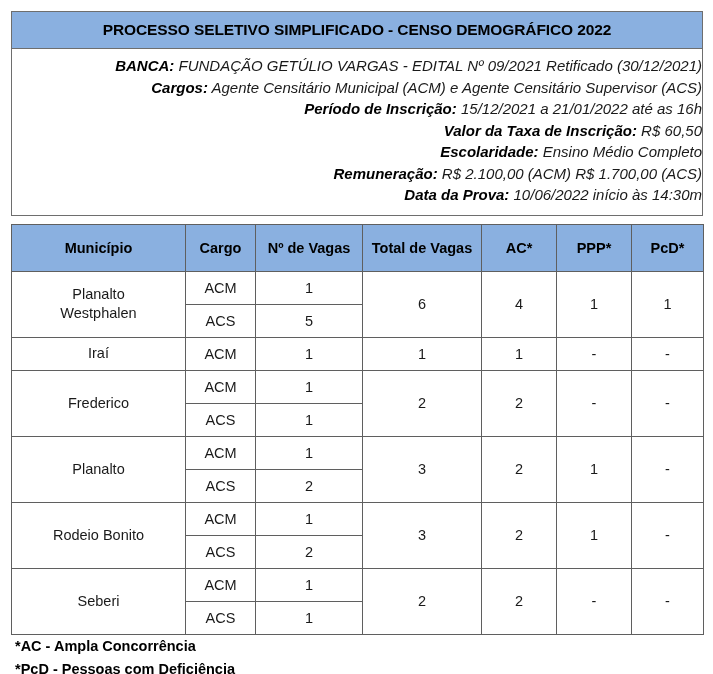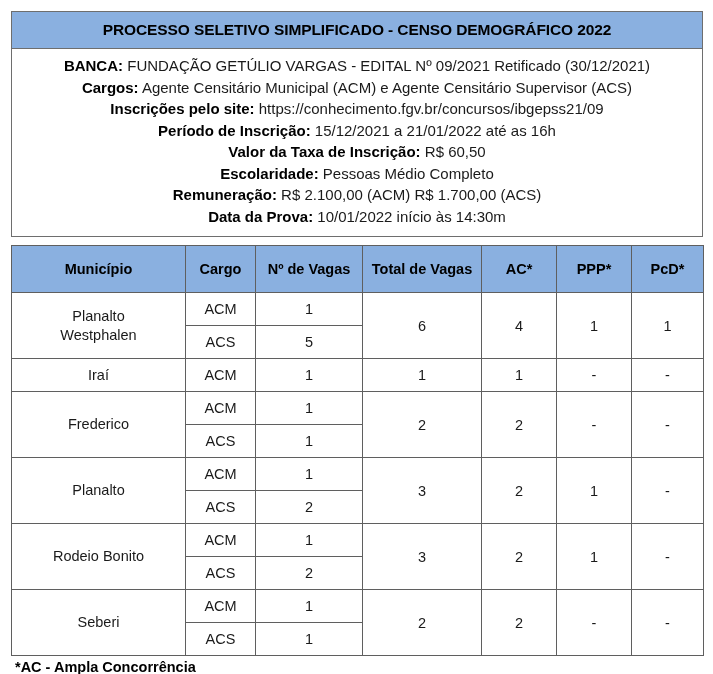--- a/index.html
+++ b/index.html
@@ -40,25 +40,26 @@
     padding: 9px 0 9px 0;
     border-bottom: 1px solid #6e6e6e;
     color: #000;
   }
 
   .info-lines {
     padding: 6px 0 9px 0;
   }
 
   .info-line {
-    text-align: center;
+    text-align: right;
     font-size: 15px;
     line-height: 21.5px;
     white-space: nowrap;
     color: #1a1a1a;
+    font-style: italic;
   }
   .info-line .lbl {
     font-weight: bold;
     color: #000;
   }
 
   
   .table-wrap {
     margin-top: 8px;
     width: 692px;
@@ -119,26 +120,25 @@
 </head>
 <body>
 
 <div class="page">
 
   <div class="info-box">
     <div class="title-band">PROCESSO SELETIVO SIMPLIFICADO -  CENSO DEMOGRÁFICO 2022</div>
     <div class="info-lines">
         <div class="info-line"><span class="lbl">BANCA:</span><span> FUNDAÇÃO GETÚLIO VARGAS - EDITAL Nº 09/2021 Retificado (30/12/2021)</span></div>
         <div class="info-line"><span class="lbl">Cargos:</span><span> Agente Censitário Municipal (ACM) e Agente Censitário Supervisor (ACS)</span></div>
-        <div class="info-line"><span class="lbl">Inscrições pelo site:</span><span> https://conhecimento.fgv.br/concursos/ibgepss21/09</span></div>
         <div class="info-line"><span class="lbl">Período de Inscrição:</span><span> 15/12/2021 a 21/01/2022 até as 16h</span></div>
         <div class="info-line"><span class="lbl">Valor da Taxa de Inscrição:</span><span> R$ 60,50</span></div>
-        <div class="info-line"><span class="lbl">Escolaridade:</span><span> Pessoas Médio Completo</span></div>
+        <div class="info-line"><span class="lbl">Escolaridade:</span><span> Ensino Médio Completo</span></div>
         <div class="info-line"><span class="lbl">Remuneração:</span><span> R$ 2.100,00 (ACM) R$ 1.700,00 (ACS)</span></div>
-        <div class="info-line"><span class="lbl">Data da Prova:</span><span> 10/01/2022 início às 14:30m</span></div>
+        <div class="info-line"><span class="lbl">Data da Prova:</span><span> 10/06/2022 início às 14:30m</span></div>
       </div>
   </div>
 
   <div class="table-wrap">
     <table class="vagas">
       <colgroup>
         <col class="c-municipio">
         <col class="c-cargo">
         <col class="c-numvagas">
         <col class="c-totalvagas">

